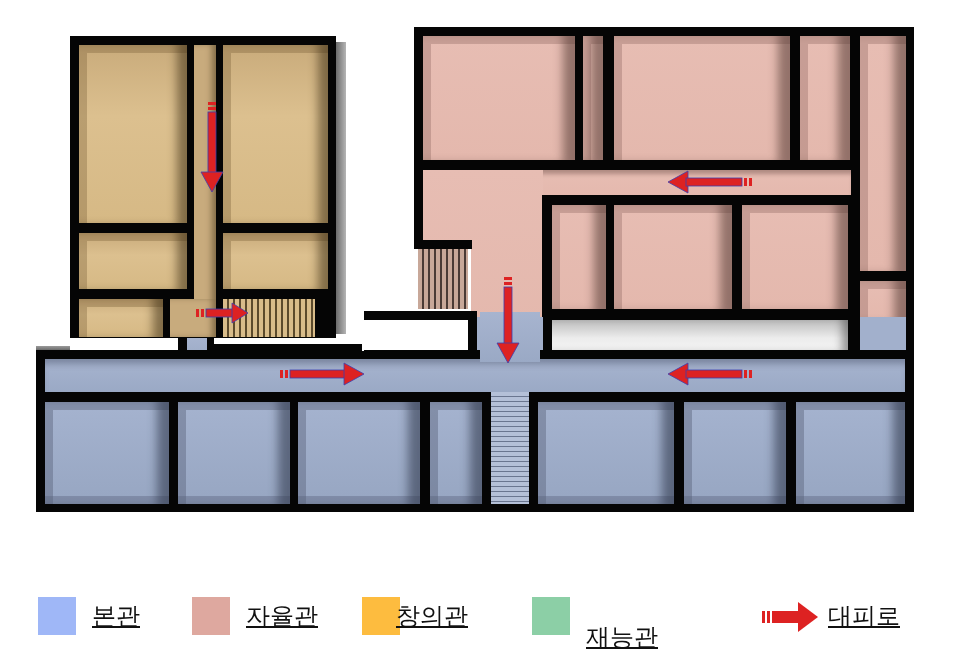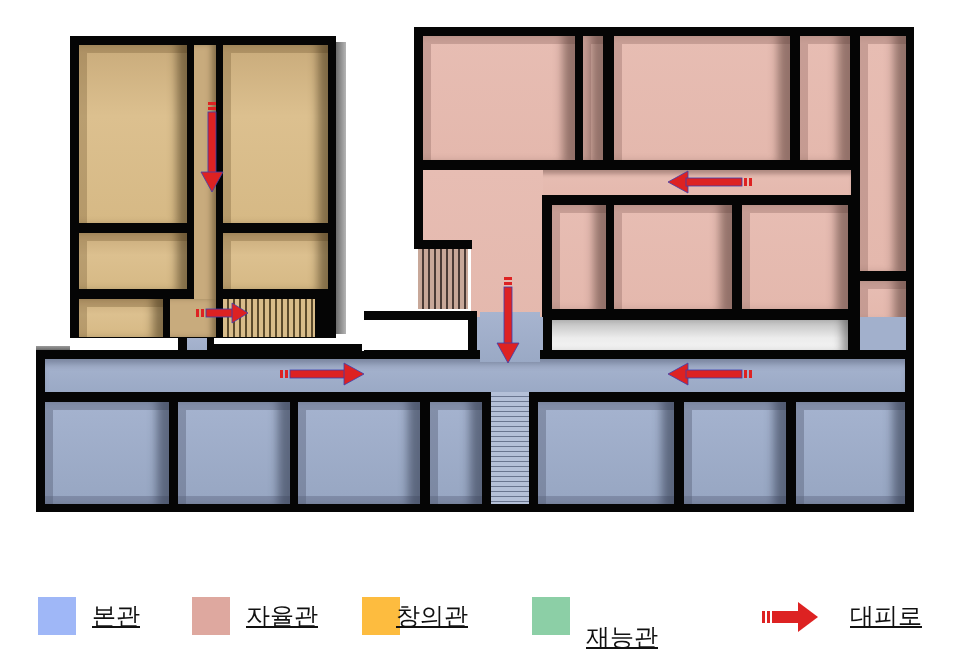--- a/index.html
+++ b/index.html
@@ -158,14 +158,14 @@
 
   <div class="sw" style="left:532px;background:#8ccfa6;"></div>
   <span class="lg-label" style="left:586px;margin-top:21px;">재능관</span>
 
   <svg class="abs" style="left:762px;top:4px;" width="60" height="32" viewBox="0 0 60 32">
     <rect x="0" y="10" width="3" height="12" fill="#dd2222"></rect>
     <rect x="5" y="10" width="3" height="12" fill="#dd2222"></rect>
     <rect x="10" y="10" width="28" height="12" fill="#dd2222"></rect>
     <polygon points="36,1 36,31 56,16" fill="#dd2222"></polygon>
   </svg>
-  <span class="lg-label" style="left:850px;">대피로</span>
+  <span class="lg-label" style="left:828px;">대피로</span>
 </div>
 
 </body></html>

